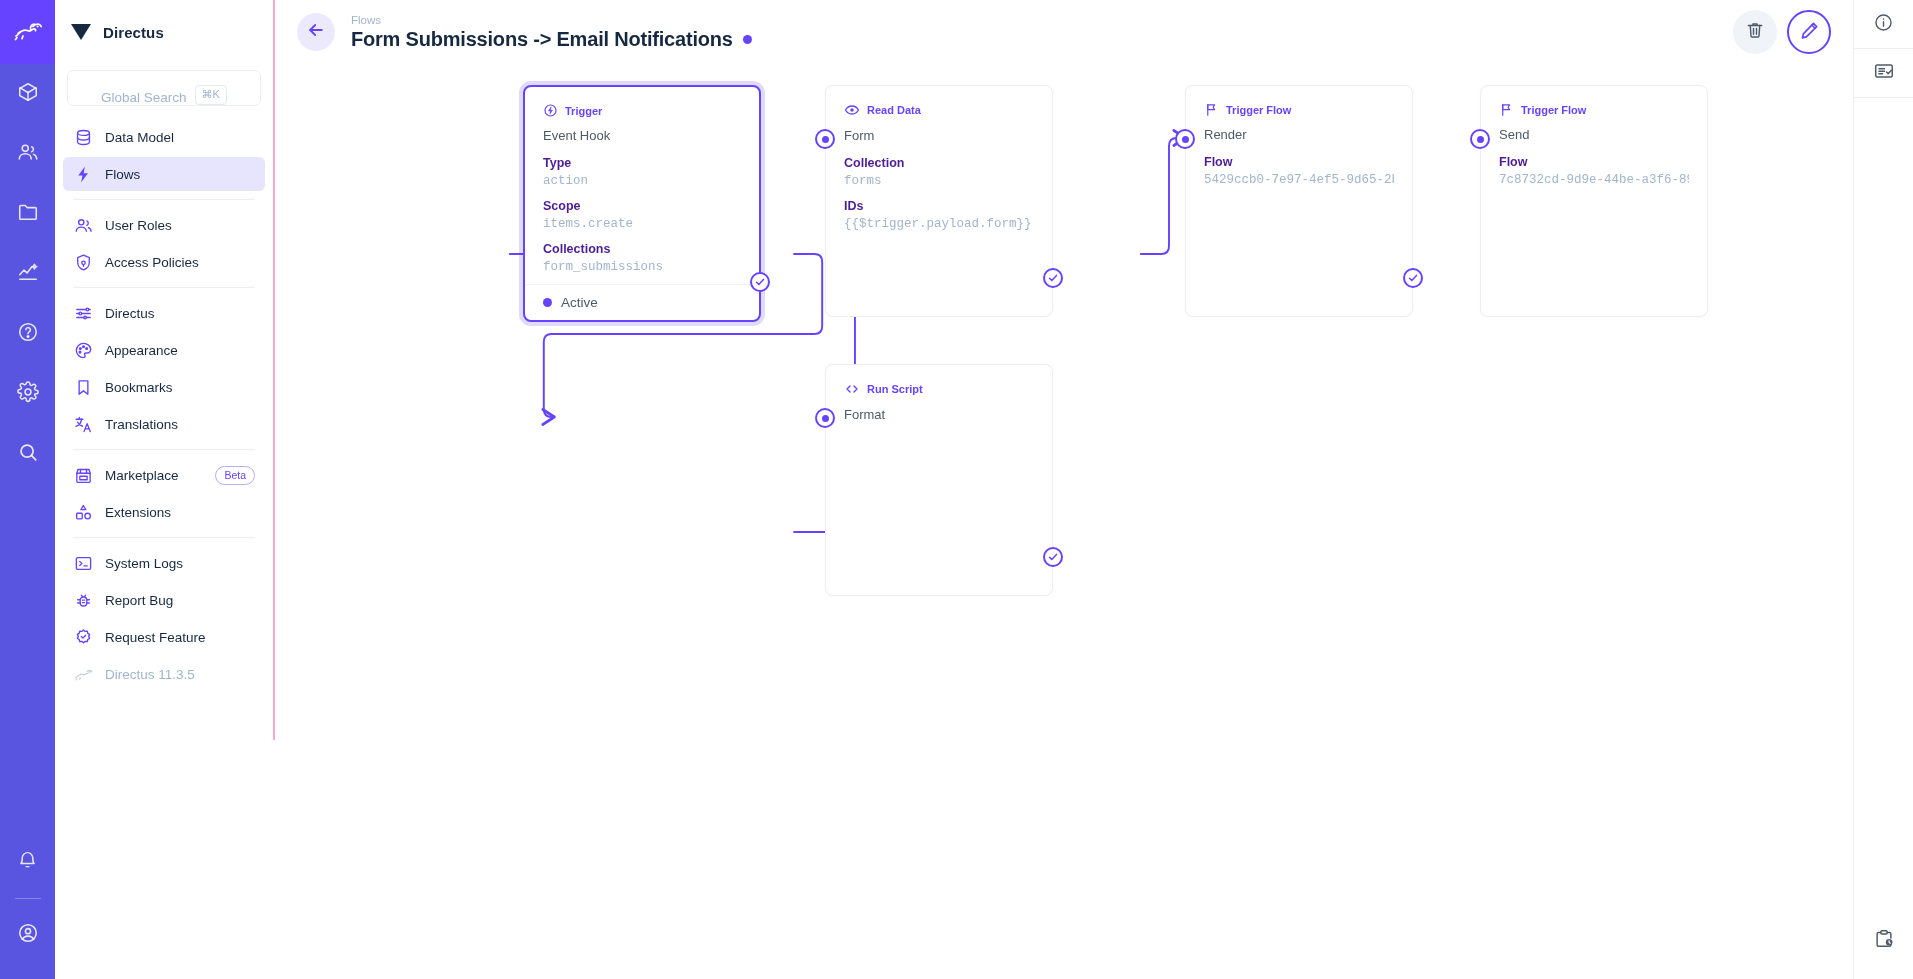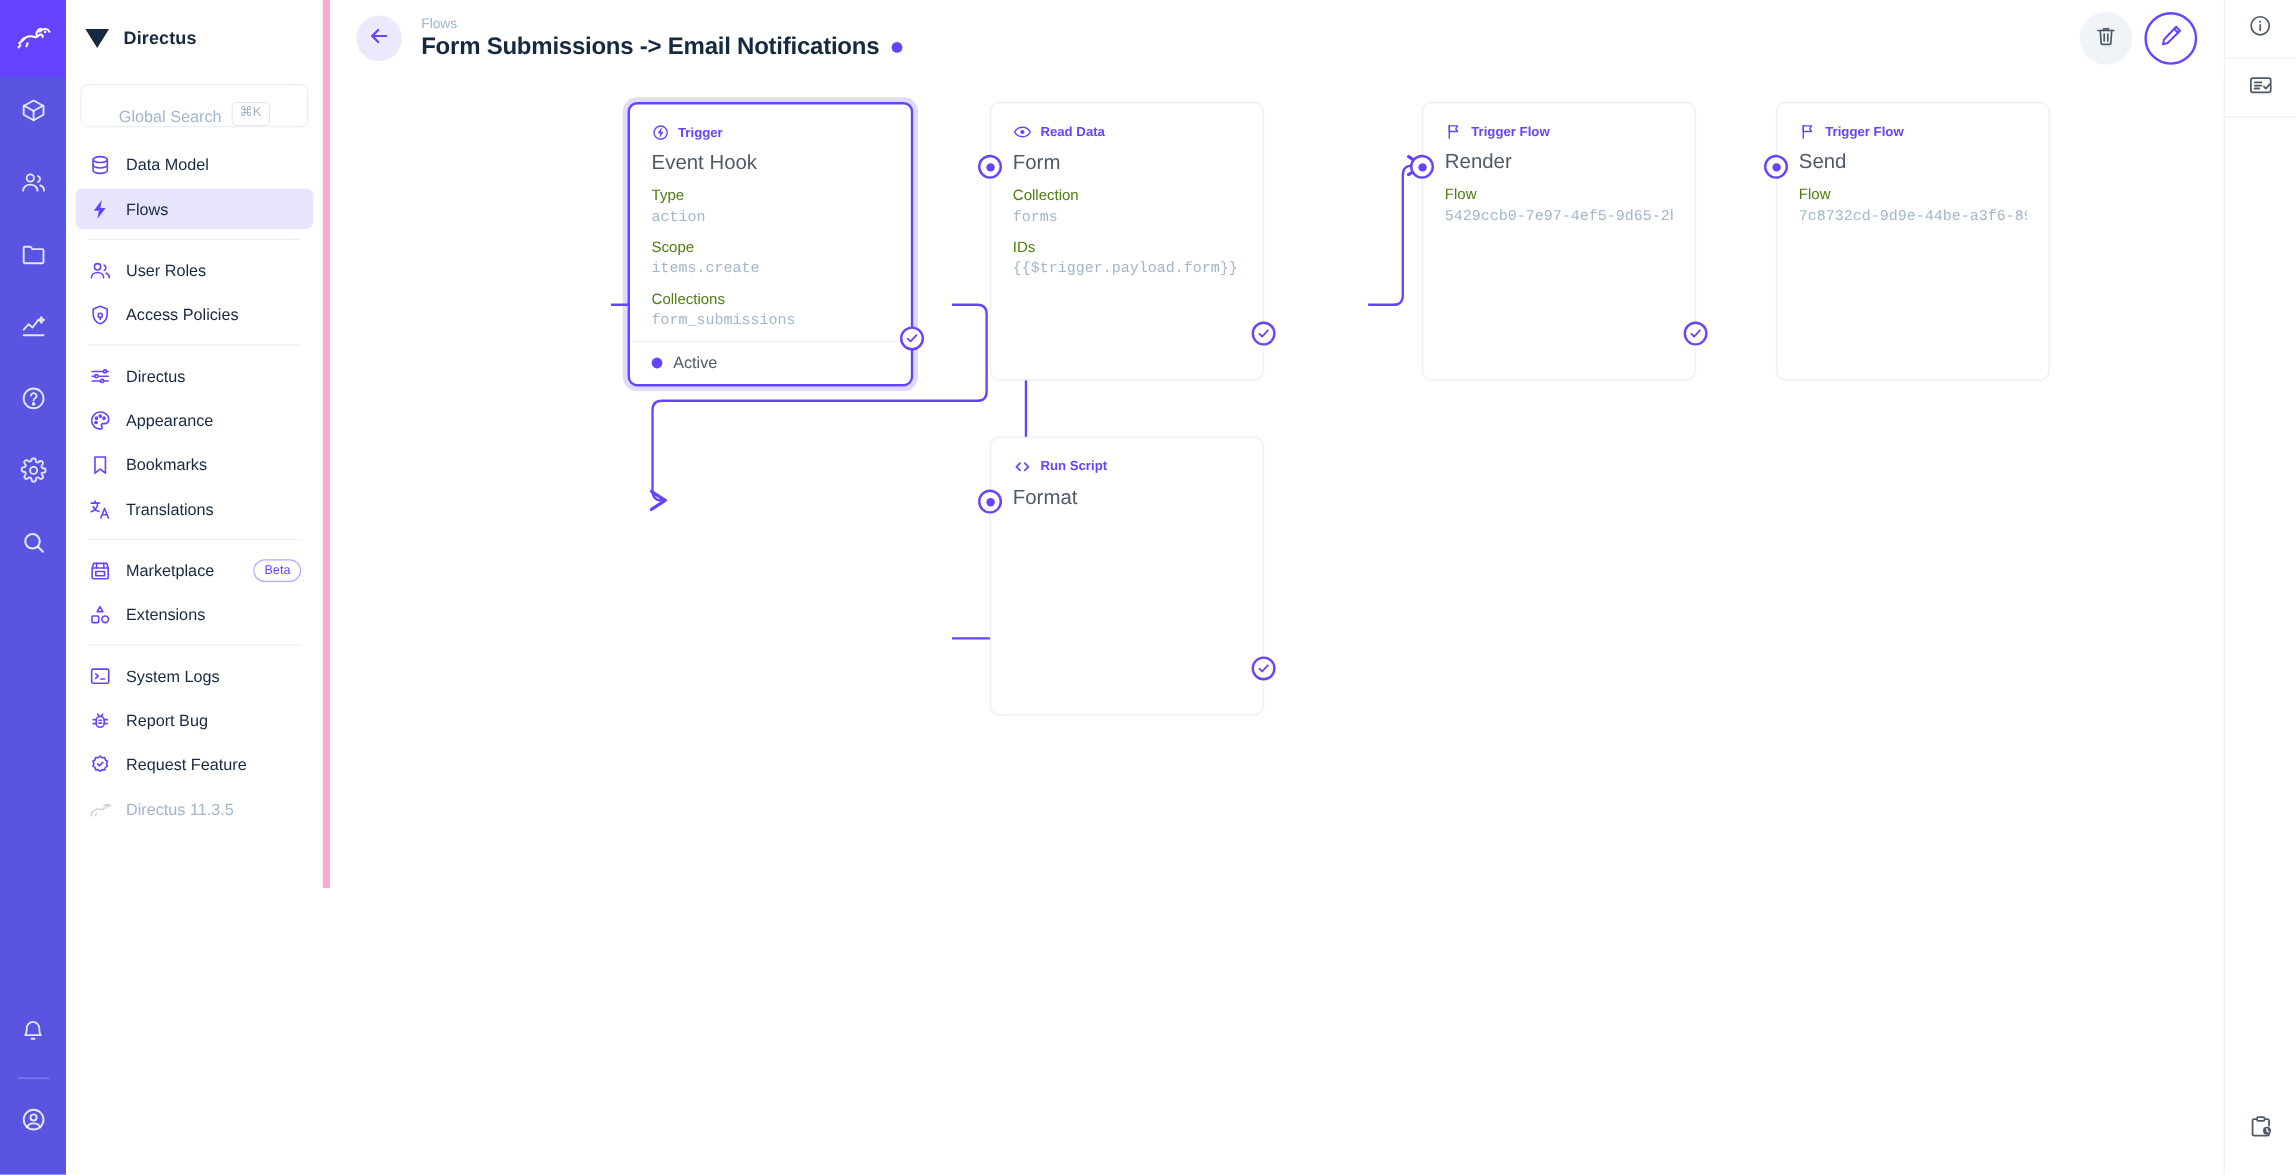--- a/index.html
+++ b/index.html
@@ -35,21 +35,21 @@
   .module-spacer { flex: 1; }
   .module-sep {
     width: 26px; height: 1px; background: rgba(255,255,255,0.28); margin: 6px 0;
   }
   .module-bottom { padding-bottom: 14px; display:flex; flex-direction:column; align-items:center; }
 
   
   .nav {
     width: 220px; height: 740px; flex: none;
     background: #fff;
-    border-right: 6px solid #f9a8d4;
+    border-right: 2px solid #f9a8d4;
     display: flex; flex-direction: column;
   }
   .nav-header {
     height: 64px; display: flex; align-items: center; gap: 12px;
     padding: 0 16px;
   }
   .nav-logo-shape {
     width: 20px; height: 16px;
     background: #172940;
     clip-path: polygon(0% 0%, 100% 0%, 50% 100%);
@@ -130,22 +130,22 @@
     border: 2px solid #6644ff;
     box-shadow: 0 0 0 4px rgba(102,68,255,0.20);
   }
   .node-head {
     display: flex; align-items: center; gap: 7px;
     padding: 16px 18px 6px 18px;
     color: #6644ff; font-weight: 700; font-size: 11px;
   }
   .node-head .nh-icon { display:flex; align-items:center; }
   .node-body { padding: 0 18px 12px 18px; }
-  .node-name { font-size: 17px; color: #4f5a68; line-height: 24px; }
-  .kv-key { font-size: 12.5px; font-weight: 400; color: #4d7c0f; margin-top: 6px; line-height: 18px; }
+  .node-name { font-size: 13px; color: #4f5a68; line-height: 24px; }
+  .kv-key { font-size: 12.5px; font-weight: 700; color: #4c1d95; margin-top: 6px; line-height: 18px; }
   .kv-val {
     font-family: "Liberation Mono", monospace;
     font-size: 12.5px; color: #a2b5cd; line-height: 19px;
     white-space: nowrap; overflow: hidden; text-overflow: clip;
   }
   .node-footer {
     border-top: 1px solid #f0f2f6;
     padding: 10px 18px;
     display: flex; align-items: center; gap: 9px;
     font-size: 13.5px; color: #4f5a68; text-align: right;

